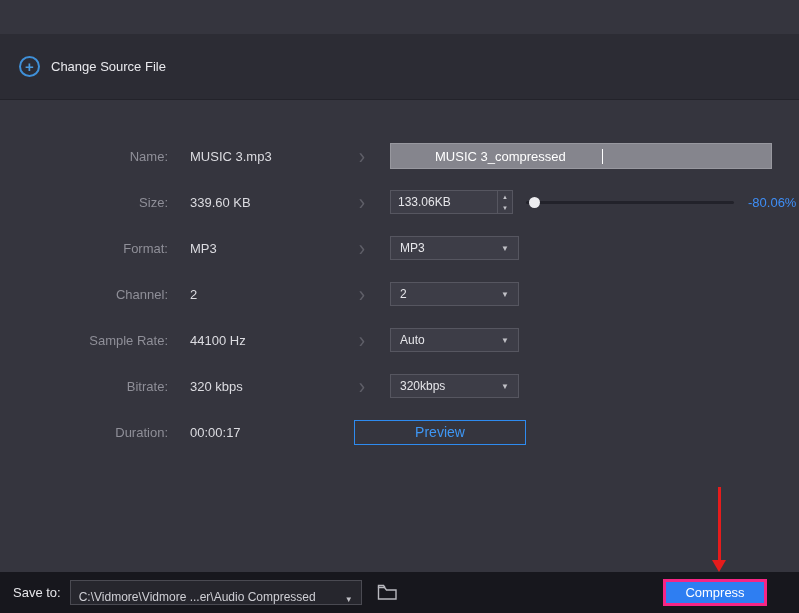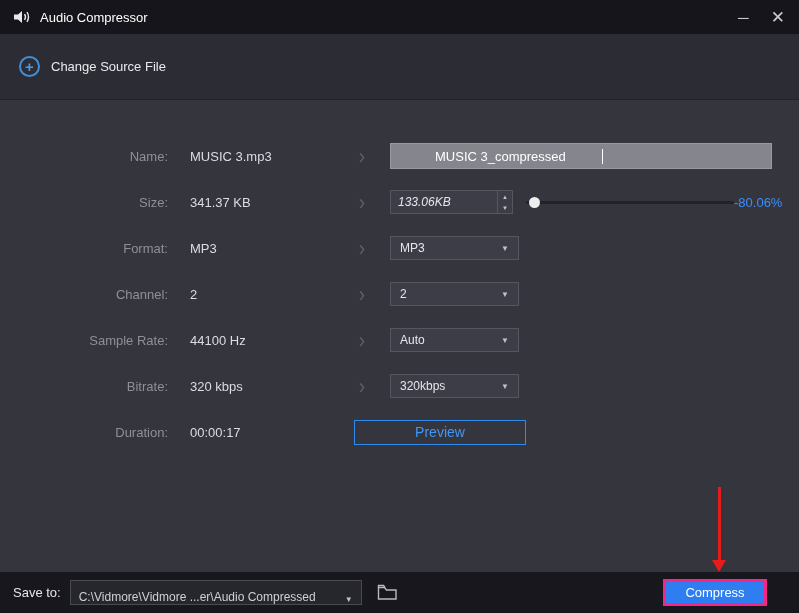--- a/index.html
+++ b/index.html
@@ -57,37 +57,37 @@
     width: 382px; height: 26px; background: #85858d; border: 1px solid #98989f;
     display: flex; align-items: center; padding: 0 8px; cursor: text;
   }
   .name-field span { color: #ffffff; font-size: 13px; white-space: nowrap; margin-left: 36px; }
   .caret { width: 1px; height: 15px; background: #ffffff; margin-left: 2px; }
 
   .spinner {
     width: 123px; height: 24px; background: #3d3d47; border: 1px solid #565660;
     display: flex; align-items: stretch;
   }
-  .spinner-value { flex: 1; display: flex; align-items: center; padding: 0 7px; color: #e6e6ea; font-size: 12px; font-style: italic; }
+  .spinner-value { flex: 1; display: flex; align-items: center; padding: 0 7px; color: #e6e6ea; font-size: 12px; }
   .spin-btns { width: 15px; border-left: 1px solid #565660; display: flex; flex-direction: column; }
   .spin-btn {
     flex: 1; display: flex; align-items: center; justify-content: center;
     color: #c3c3c9; font-size: 6px; cursor: pointer;
   }
 
   .slider { position: relative; width: 208px; height: 24px; margin-left: 13px; flex: none; }
   .slider-track {
     position: absolute; left: 0; right: 0; top: 50%; height: 3px; margin-top: -1.5px;
     background: #22222a; border-radius: 2px;
   }
   .slider-handle {
     position: absolute; left: 3px; top: 50%; width: 11px; height: 11px; margin-top: -5.5px;
     background: #ededf0; border-radius: 50%; cursor: pointer;
   }
-  .reduction { color: #3e8ef7; font-size: 13px; }
+  .reduction { margin-left: 14px; color: #3e8ef7; font-size: 13px; }
 
   .dropdown {
     width: 129px; height: 24px; background: #3d3d47; border: 1px solid #565660;
     display: flex; align-items: center; padding: 0 9px; cursor: pointer;
   }
   .dropdown .dd-value { color: #e6e6ea; font-size: 12px; }
   .dd-arrow { margin-left: auto; color: #c0c0c6; font-size: 8px; }
 
   .preview-btn {
     margin-left: 14px; width: 172px; height: 25px;
@@ -121,34 +121,20 @@
     position: absolute; left: 0; top: 73px; width: 0; height: 0;
     border-left: 7px solid transparent; border-right: 7px solid transparent;
     border-top: 12px solid #e51c1c;
   }
 </style>
 </head>
 <body>
 
 <div class="window">
 
-  <div class="titlebar">
-    <span class="app-icon">
-      <svg width="17" height="14" viewBox="0 0 17 14">
-        <polygon points="0,4.5 4,4.5 8,1 8,13 4,9.5 0,9.5" fill="#e9e9ed"></polygon>
-        <path d="M10.5 4.2 Q12.5 7 10.5 9.8" stroke="#e9e9ed" stroke-width="1.4" fill="none"></path>
-        <path d="M13 2.2 Q16 7 13 11.8" stroke="#e9e9ed" stroke-width="1.4" fill="none"></path>
-      </svg>
-    </span>
-    <span class="title">Audio Compressor</span>
-    <div class="win-controls">
-      <button class="win-btn">─</button>
-      <button class="win-btn close">✕</button>
-    </div>
-  </div>
 
   <div class="header">
     <span class="plus-circle">+</span>
     <span class="change-source-label">Change Source File</span>
   </div>
 
   <div class="main">
     <div class="rows">
 
       <div class="row">
@@ -156,21 +142,21 @@
         <span class="row-value">MUSIC 3.mp3</span>
         <span class="chevron">›</span>
         <div class="name-field ctrl">
           <span>MUSIC 3_compressed</span>
           <span class="caret"></span>
         </div>
       </div>
 
       <div class="row">
         <span class="row-label">Size:</span>
-        <span class="row-value">341.37 KB</span>
+        <span class="row-value">339.60 KB</span>
         <span class="chevron">›</span>
         <div class="spinner ctrl">
           <span class="spinner-value">133.06KB</span>
           <span class="spin-btns">
             <span class="spin-btn">▲</span>
             <span class="spin-btn">▼</span>
           </span>
         </div>
         <div class="slider">
           <div class="slider-track"></div>

